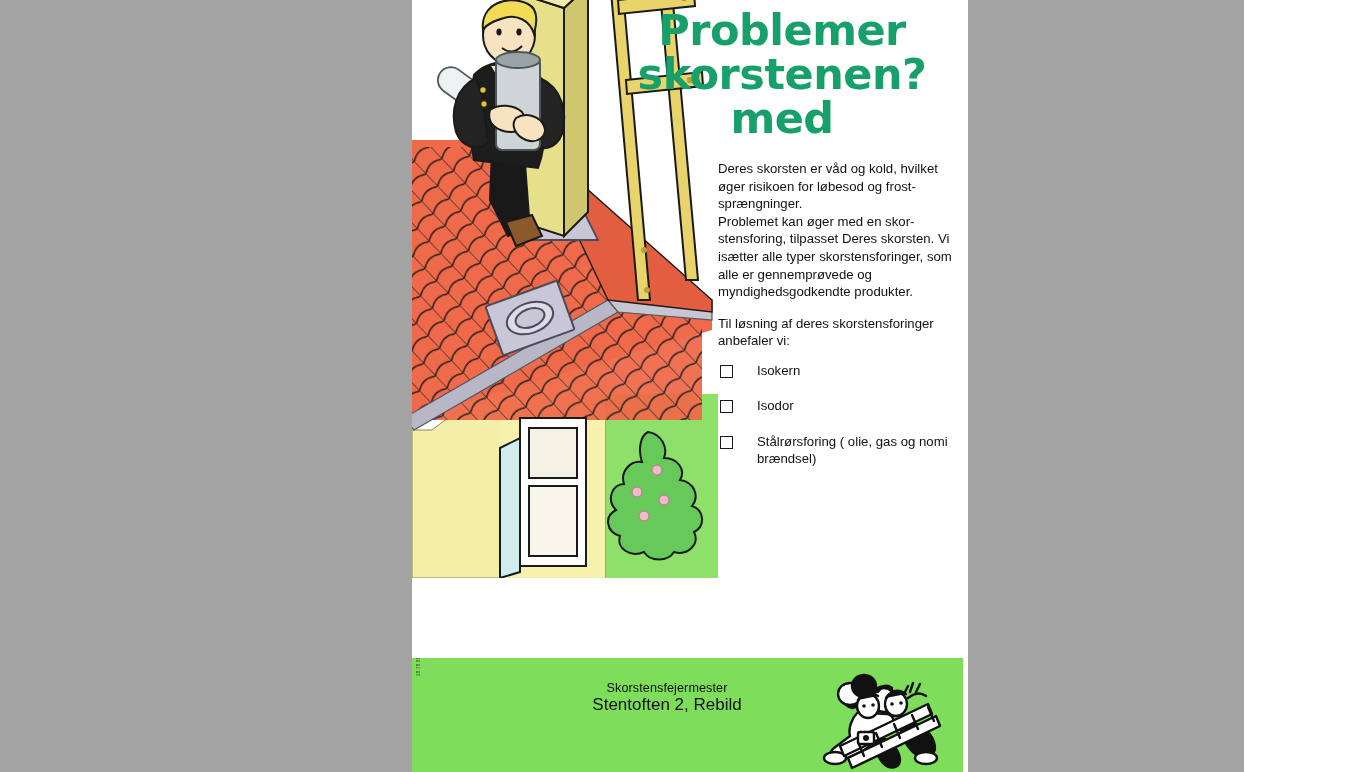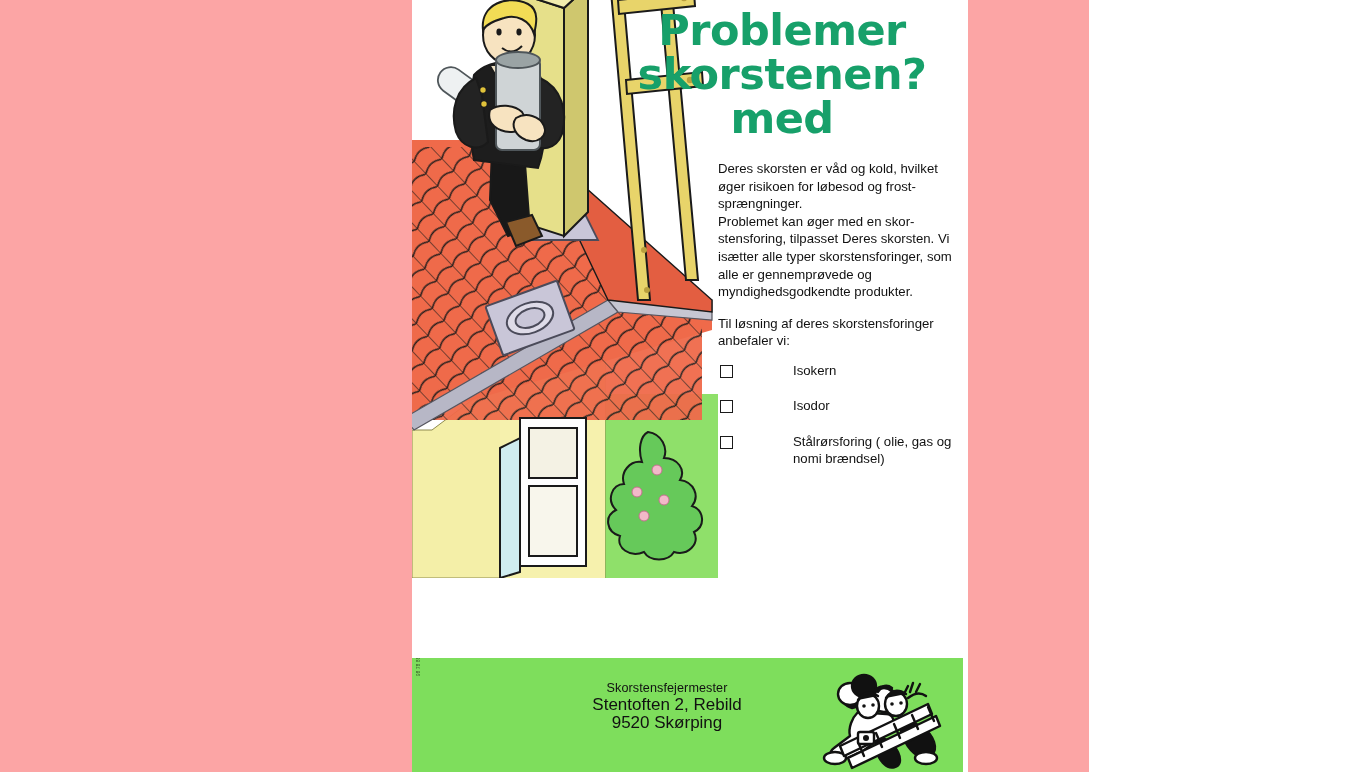--- a/index.html
+++ b/index.html
@@ -2,21 +2,21 @@
 <html><head>
 <meta charset="utf-8">
 <style>
   html,body{margin:0;padding:0;}
   body{
     width:1372px;height:772px;
     background:#ffffff;
     font-family:"Liberation Sans",sans-serif;
     overflow:hidden;
   }
-  .stage{position:relative;width:1089px;height:772px;background:#fca5a5;}
+  .stage{position:relative;width:1244px;height:772px;background:#a3a3a3;}
 
   
   .page{
     position:absolute;left:412px;top:0;width:556px;height:772px;
     background:#ffffff;
   }
 
   
   .headline{
     position:absolute;left:190px;top:8px;width:360px;
@@ -42,21 +42,21 @@
     position:absolute;left:306px;top:160px;width:240px;
     color:#111111;
     font-size:13.2px;
     line-height:17.6px;
     font-family:"Liberation Sans",sans-serif;
   }
   .copy p{margin:0 0 0 0;}
   .copy .p-gap{height:14px;}
 
   .opts{margin-top:12px;}
-  .opt{display:flex;align-items:flex-start;margin-bottom:18px;gap:36px;}
+  .opt{display:flex;align-items:flex-start;margin-bottom:18px;}
   .cbox{
     width:11px;height:11px;
     border:1.4px solid #1a1a1a;
     background:#ffffff;
     flex:0 0 auto;
     margin-top:3px;
     margin-right:24px;
     margin-left:2px;
   }
   .opt-label{font-size:13.2px;line-height:17.4px;color:#111;}
@@ -269,21 +269,20 @@
     </div>
 
 
     <div class="banner">
       <div class="banner-inner">
         <div class="credit">98 78 88 86 :.flT .ennebøK 0021 - entvO .Ø</div>
 
         <div class="contact">
           <div class="c-role">Skorstensfejermester</div>
           <div class="c-line">Stentoften 2, Rebild</div>
-          <div class="c-line">9520 Skørping</div>
         </div>
 
         <div class="mascot">
           <svg width="150" height="102" viewBox="0 0 150 102" xmlns="http://www.w3.org/2000/svg">
             <g stroke="#111" stroke-width="2.4" stroke-linejoin="round" stroke-linecap="round">
 
               <path d="M58,24 C50,16 44,16 40,22 C36,28 40,36 48,38 L62,34 Z" fill="#111"></path>
               <ellipse cx="46" cy="24" rx="12" ry="11" fill="#fff"></ellipse>
               <ellipse cx="60" cy="16" rx="12" ry="11" fill="#111"></ellipse>
               <path d="M70,30 C66,18 80,12 88,20 C94,26 92,38 84,40 Z" fill="#111"></path>

